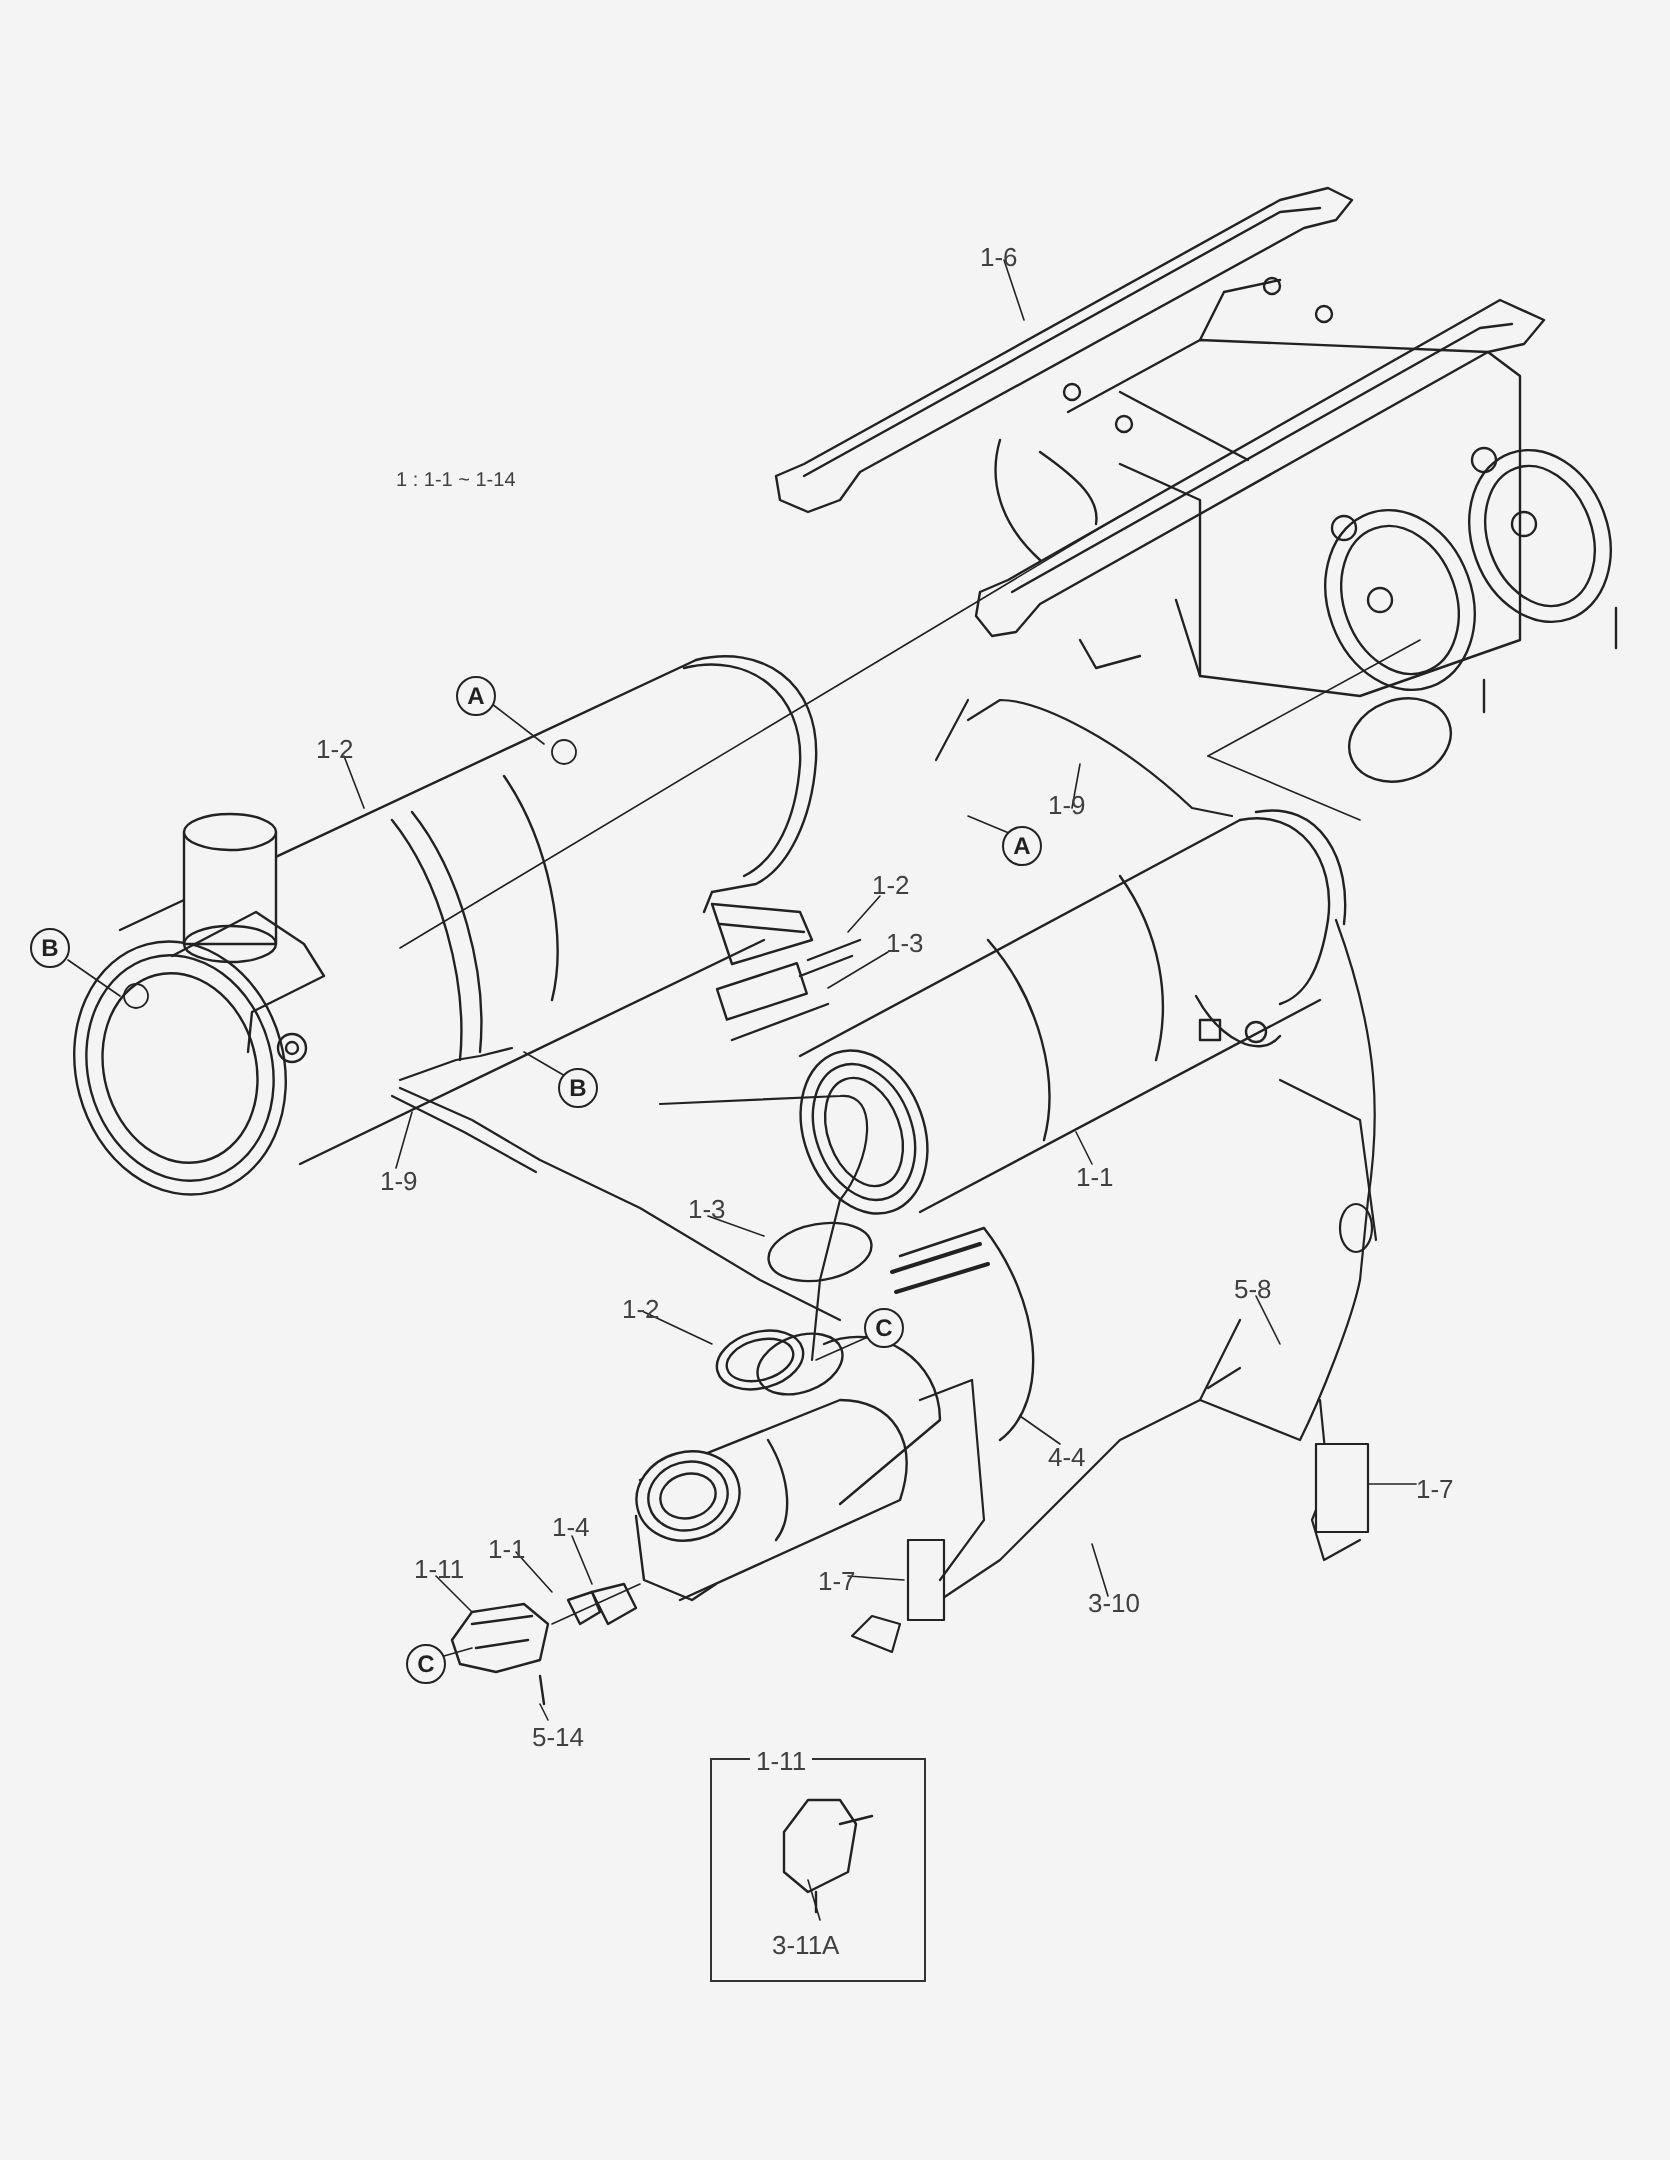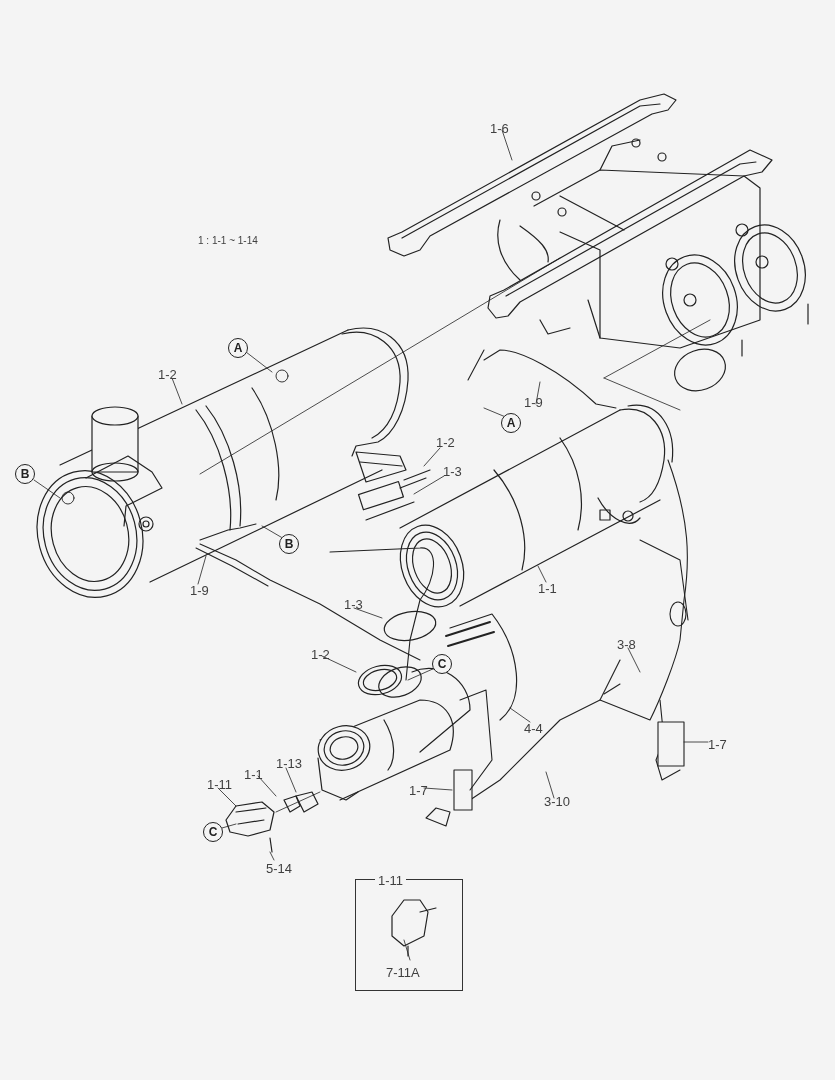--- a/index.html
+++ b/index.html
@@ -183,33 +183,33 @@
 <div class="lbl scope">1 : 1-1 ~ 1-14</div>
 
 <div class="lbl" style="left:490px;top:122px">1-6</div>
 <div class="lbl" style="left:158px;top:368px">1-2</div>
 <div class="lbl" style="left:524px;top:396px">1-9</div>
 <div class="lbl" style="left:436px;top:436px">1-2</div>
 <div class="lbl" style="left:443px;top:465px">1-3</div>
 <div class="lbl" style="left:190px;top:584px">1-9</div>
 <div class="lbl" style="left:538px;top:582px">1-1</div>
 <div class="lbl" style="left:344px;top:598px">1-3</div>
-<div class="lbl" style="left:617px;top:638px">3-8</div>
+<div class="lbl" style="left:617px;top:638px">5-8</div>
 <div class="lbl" style="left:311px;top:648px">1-2</div>
 <div class="lbl" style="left:524px;top:722px">4-4</div>
 <div class="lbl" style="left:708px;top:738px">1-7</div>
-<div class="lbl" style="left:276px;top:757px">1-13</div>
+<div class="lbl" style="left:276px;top:757px">1-4</div>
 <div class="lbl" style="left:244px;top:768px">1-1</div>
 <div class="lbl" style="left:207px;top:778px">1-11</div>
 <div class="lbl" style="left:409px;top:784px">1-7</div>
 <div class="lbl" style="left:544px;top:795px">3-10</div>
 <div class="lbl" style="left:266px;top:862px">5-14</div>
 
 <div class="callout" style="left:228px;top:338px">A</div>
 <div class="callout" style="left:501px;top:413px">A</div>
 <div class="callout" style="left:15px;top:464px">B</div>
 <div class="callout" style="left:279px;top:534px">B</div>
 <div class="callout" style="left:432px;top:654px">C</div>
 <div class="callout" style="left:203px;top:822px">C</div>
 
 <div class="inset"></div>
 <div class="lbl inset-title">1-11</div>
-<div class="lbl" style="left:386px;top:966px">7-11A</div>
+<div class="lbl" style="left:386px;top:966px">3-11A</div>
 
 </body></html>

